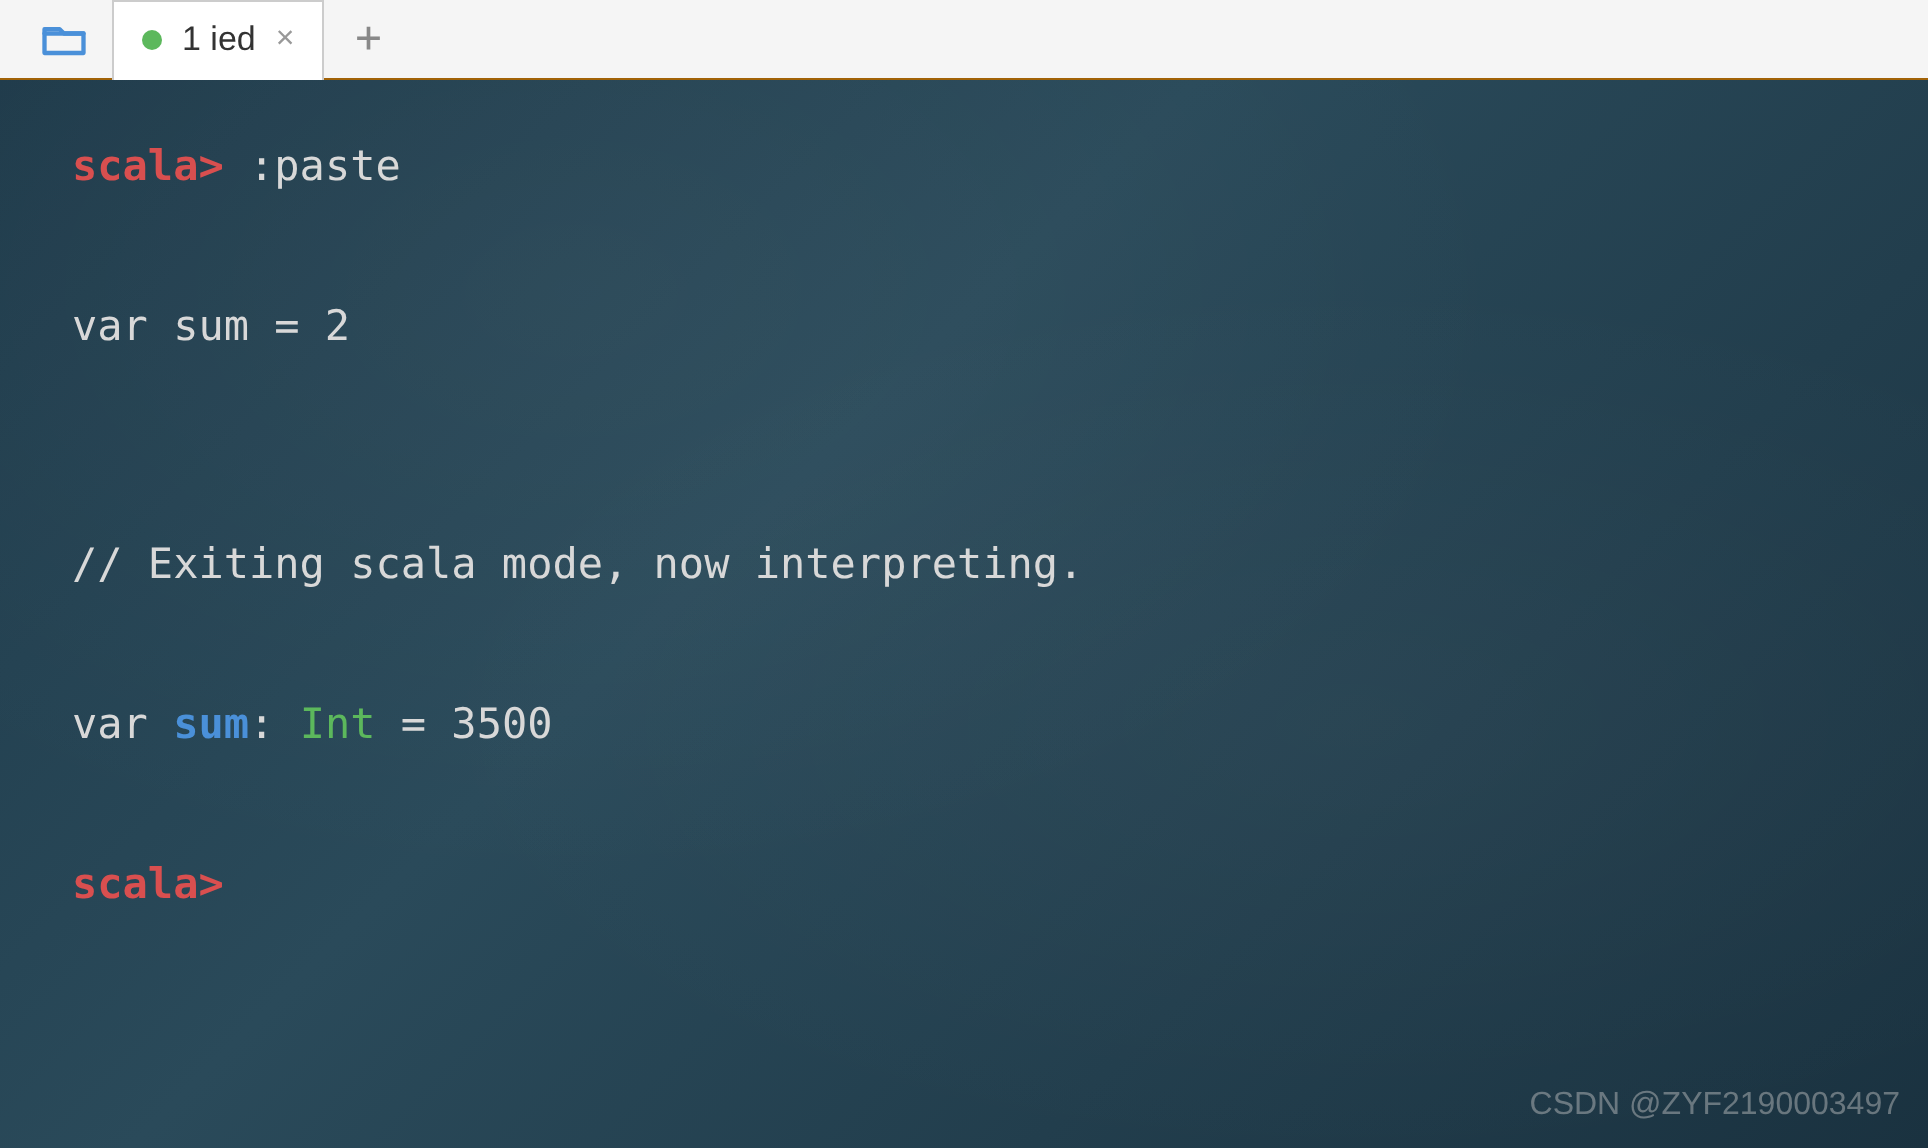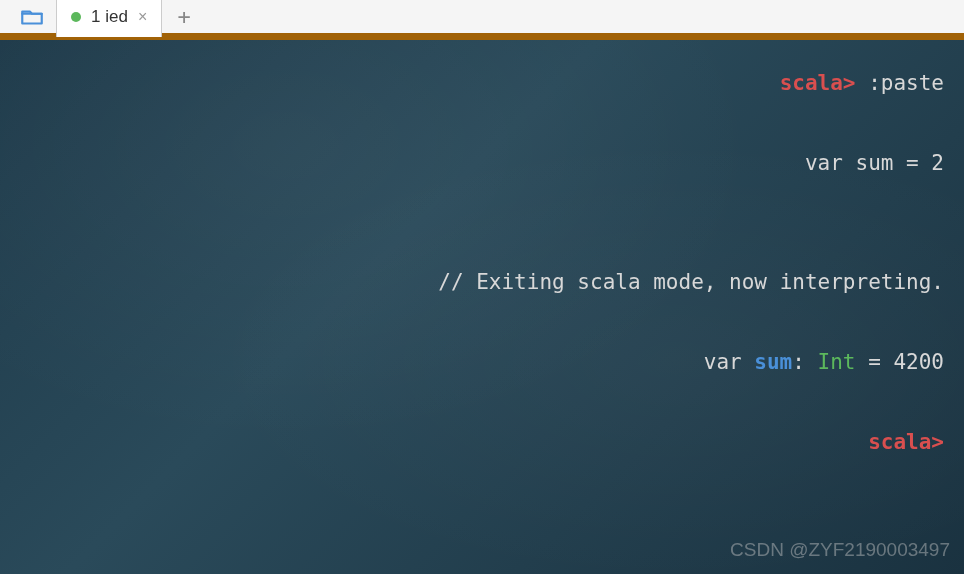--- a/index.html
+++ b/index.html
@@ -10,21 +10,21 @@
     body {
       width: 964px;
       height: 574px;
       font-family: "Consolas", "Monaco", monospace;
       background: #f0f0f0;
       overflow: hidden;
     }
     .tab-bar {
       height: 40px;
       background: #f5f5f5;
-      border-bottom: 7px solid #a16207;
+      border-bottom: 1px solid #a16207;
       display: flex;
       align-items: center;
       padding: 0 8px;
     }
     .folder-icon {
       width: 32px;
       height: 32px;
       margin: 0 8px;
       display: flex;
       align-items: center;
@@ -62,27 +62,26 @@
       align-items: center;
       justify-content: center;
       color: #888;
       font-size: 22px;
       cursor: pointer;
       margin-left: 6px;
     }
     .terminal {
       height: calc(100% - 40px);
       background: linear-gradient(135deg, #1e3a4a 0%, #2a4a5a 40%, #1a3240 100%);
-      padding: 24px 20px;
+      padding: 24px 36px;
       font-size: 21px;
       line-height: 1.9;
       color: #d8d8d8;
       position: relative;
       overflow: hidden;
-      text-align: right;
     }
     .terminal::before {
       content: "";
       position: absolute;
       inset: 0;
       background: radial-gradient(ellipse at 30% 20%, rgba(255,255,255,0.04) 0%, transparent 50%),
                   radial-gradient(ellipse at 70% 60%, rgba(255,255,255,0.03) 0%, transparent 50%);
       pointer-events: none;
     }
     .line {
@@ -93,21 +92,21 @@
     .prompt-red { color: #d94f4f; font-weight: bold; }
     .kw-blue { color: #4a90d9; font-weight: bold; }
     .kw-green { color: #5cb85c; font-weight: normal; }
     .plain { color: #d8d8d8; }
     .blank { height: 1.9em; }
     .watermark {
       position: absolute;
       bottom: 6px;
       right: 14px;
       color: rgba(200,200,200,0.45);
-      font-size: 19px;
+      font-size: 16px;
       font-family: Arial, sans-serif;
       z-index: 2;
     }
   </style>
 </head>
 <body>
 
 <div class="tab-bar">
   <div class="folder-icon">
     <svg width="26" height="26" viewBox="0 0 24 24" fill="none" stroke="currentColor" stroke-width="2" stroke-linecap="round" stroke-linejoin="round">
@@ -124,17 +123,17 @@
 </div>
 
 <div class="terminal">
   <div class="line"><span class="prompt-red">scala&gt;</span><span class="plain"> </span><span class="plain">:paste</span></div>
   <div class="blank"></div>
   <div class="line plain">var sum = 2</div>
   <div class="blank"></div>
   <div class="blank"></div>
   <div class="line plain">// Exiting scala mode, now interpreting.</div>
   <div class="blank"></div>
-  <div class="line"><span class="plain">var </span><span class="kw-blue">sum</span><span class="plain">: </span><span class="kw-green">Int</span><span class="plain"> = 4200</span></div>
+  <div class="line"><span class="plain">var </span><span class="kw-blue">sum</span><span class="plain">: </span><span class="kw-green">Int</span><span class="plain"> = 3500</span></div>
   <div class="blank"></div>
   <div class="line"><span class="prompt-red">scala&gt;</span></div>
   <div class="watermark">CSDN @ZYF2190003497</div>
 </div>
 
 </body></html>

